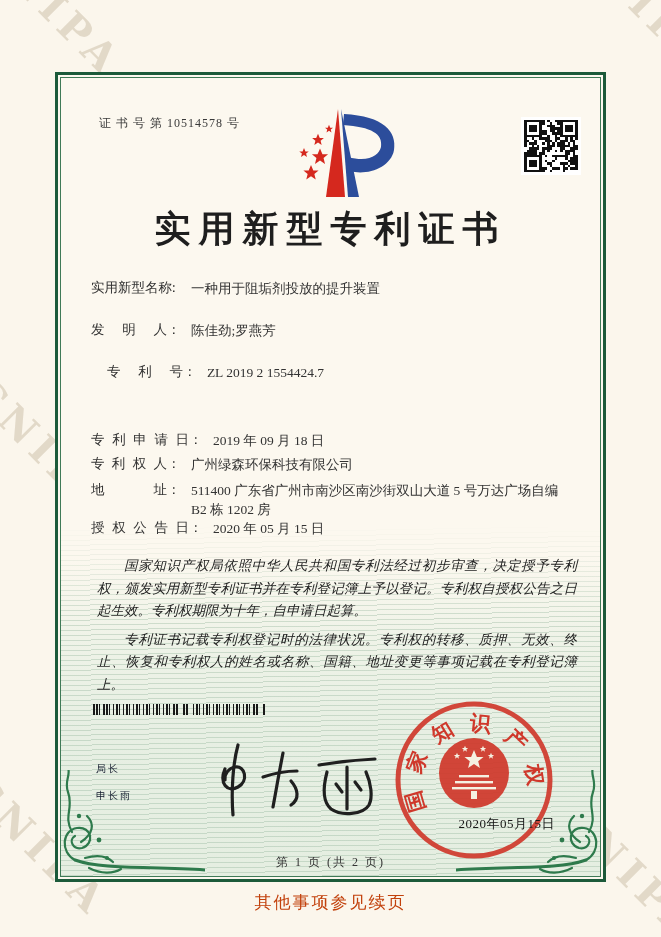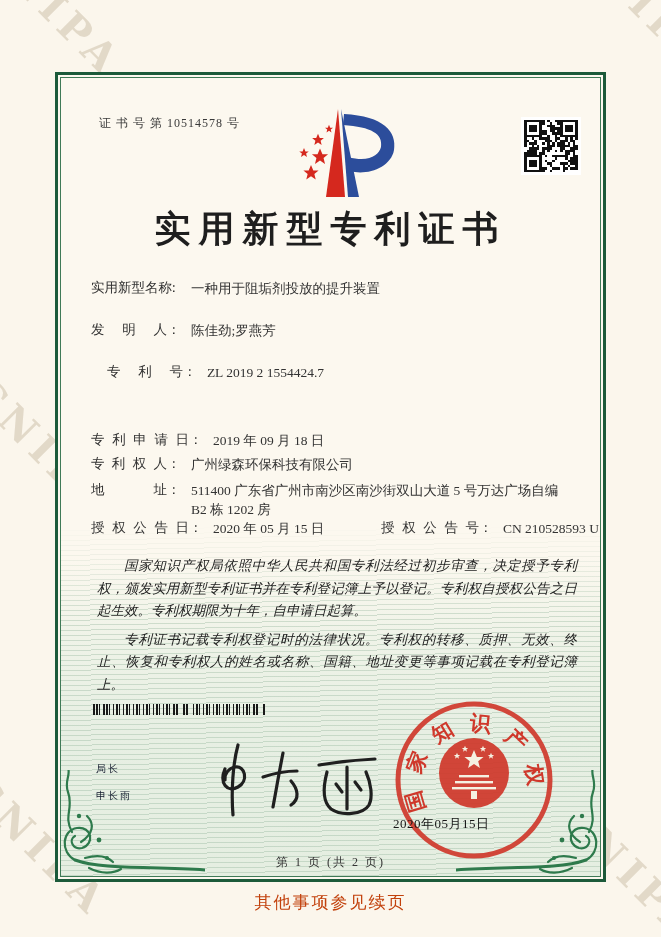--- a/index.html
+++ b/index.html
@@ -64,21 +64,21 @@
     position:absolute; left:35px; top:629px; width:172px; height:11px;
     background-image:repeating-linear-gradient(90deg,#191919 0 1.5px,transparent 1.5px 3px,#191919 3px 5px,transparent 5px 6.5px,#191919 6.5px 7.5px,transparent 7.5px 10px);
   }
   .director{
     position:absolute; left:38px; top:680px; font-family:"Liberation Sans", sans-serif;
     font-size:10px; color:#0f172a; line-height:27px; letter-spacing:2px;
   }
   .signature{position:absolute; left:145px; top:664px; width:182px; height:84px;}
   .seal{position:absolute; left:335px; top:624px; width:162px; height:162px;}
   .seal-date{
-    position:absolute; left:335px; top:740px; width:162px; text-align:left;
+    position:absolute; left:335px; top:740px; width:162px; text-align:right;
     font-size:13px; color:#161616; letter-spacing:0.5px; white-space:nowrap;
   }
   .pagenum{
     position:absolute; left:0; right:0; top:779px; text-align:center;
     font-size:12px; letter-spacing:2px; color:#333;
   }
   .flourish{position:absolute; bottom:-3px; width:150px; height:112px;}
   .flourish.left{left:-3px;}
   .flourish.right{right:-3px; transform:scaleX(-1);}
   .footer-note{
@@ -591,24 +591,20 @@
       <span class="flabel">专利权人</span><span class="fsep">：</span>
       <span class="fvalue short">广州绿森环保科技有限公司</span>
     </div>
     <div class="frow" style="top:406px;">
       <span class="flabel">地址</span><span class="fsep">：</span>
       <span class="fvalue">511400 广东省广州市南沙区南沙街双山大道 5 号万达广场自编 B2 栋 1202 房</span>
     </div>
     <div class="frow wide" style="top:444px;">
       <span class="flabel">授权公告日</span><span class="fsep">：</span>
       <span class="fvalue short">2020 年 05 月 15 日</span>
-      <span class="auth2">
-        <span class="flabel" style="width:98px;">授权公告号</span><span class="fsep">：</span>
-        <span class="fvalue short">CN 210528593 U</span>
-      </span>
     </div>
 
     <div class="law">
       <p>国家知识产权局依照中华人民共和国专利法经过初步审查，决定授予专利权，颁发实用新型专利证书并在专利登记簿上予以登记。专利权自授权公告之日起生效。专利权期限为十年，自申请日起算。</p>
       <p>专利证书记载专利权登记时的法律状况。专利权的转移、质押、无效、终止、恢复和专利权人的姓名或名称、国籍、地址变更等事项记载在专利登记簿上。</p>
     </div>
 
     <div class="barcode"></div>
 
     <div class="director">

